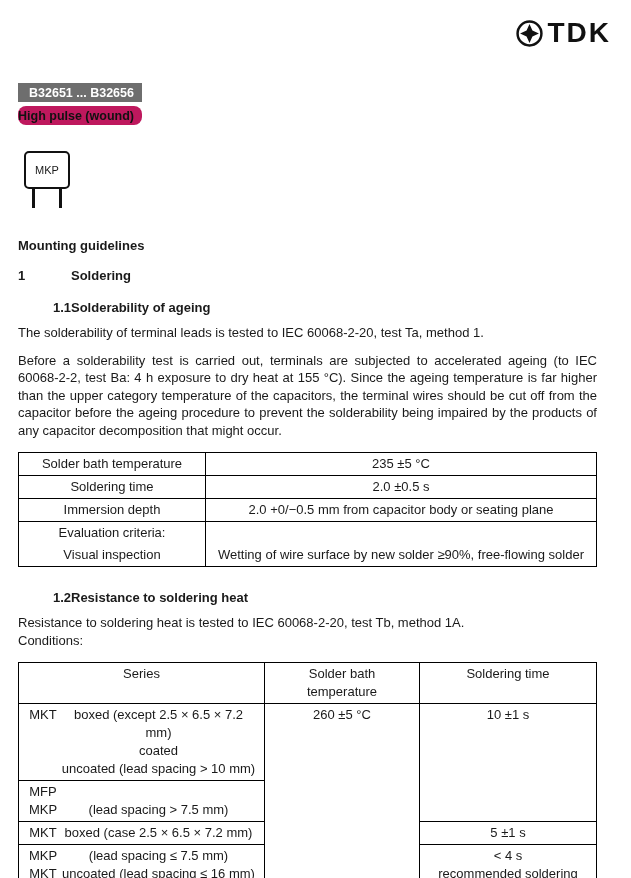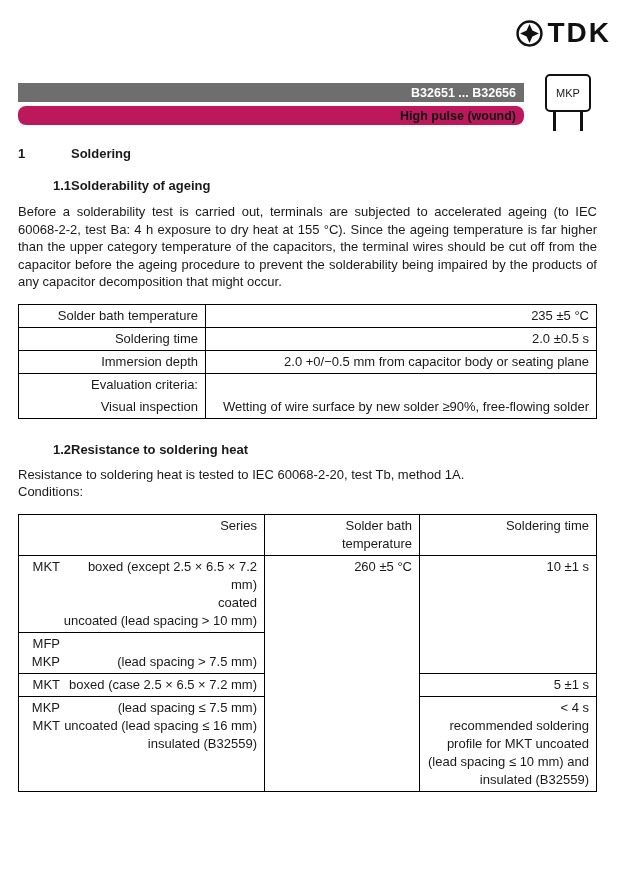--- a/index.html
+++ b/index.html
@@ -10,21 +10,21 @@
     padding: 16px 34px 0 18px; position: relative; overflow: hidden;
   }
 
   
   .logo-row { display: flex; justify-content: flex-end; align-items: center; height: 34px; margin-right: -14px; }
   .logo { display: flex; align-items: center; gap: 4px; }
   .logo-symbol { width: 27px; height: 27px; display: inline-block; }
   .logo-text { font-size: 28px; font-weight: bold; letter-spacing: 2px; color: #111; line-height: 1; }
 
   
-  .header-block { display: flex; gap: 15px; margin-top: 24px; align-items: flex-start; }
+  .header-block { display: flex; gap: 26px; margin-top: 24px; align-items: flex-start; flex-direction: column; }
   .bars { flex: 1; display: flex; flex-direction: column; gap: 4px; padding-top: 9px; }
   .bar { height: 19px; display: flex; align-items: center; justify-content: flex-end;
          padding-right: 8px; font-size: 12.5px; font-weight: bold; }
   .bar-dark  { background: #6e6e6e; color: #ffffff; }
   .bar-light { background: #be185d; color: #111111; border-radius: 8px; }
   .cap-icon { width: 58px; }
   .cap-box { width: 46px; height: 38px; border: 2px solid #111; border-radius: 5px;
              display: flex; align-items: center; justify-content: center;
              font-size: 11px; margin: 0 auto; background: #fff; }
   .cap-leads { display: flex; justify-content: space-between; width: 30px; margin: 0 auto; height: 19px; }
@@ -36,21 +36,21 @@
   .sec-1   { margin-top: 15px; }
   .sec-sub { margin-top: 17px; text-align: right; }
   .sec-num { width: 53px; flex: 0 0 53px; }
   p { font-size: 13px; line-height: 17.5px; margin: 9px 0 0 0; }
   p.justify { text-align: justify; }
   .cond-line { margin-top: 0; }
 
   
   table { border-collapse: collapse; width: 100%; font-size: 13px; table-layout: fixed; }
   td, th { border: 1px solid #000; padding: 2px 7px; vertical-align: top;
-           text-align: right; font-weight: normal; line-height: 18px; }
+           text-align: center; font-weight: normal; line-height: 18px; }
   .t1 { margin-top: 13px; }
   .t1 .c-label { width: 187px; }
   .t1 tr.no-b td { border-bottom: none; }
   .t1 tr.no-t td { border-top: none; }
   .t2 { margin-top: 13px; }
   .t2 .c-series { width: 246px; }
   .t2 .c-temp { width: 155px; }
   .sline { display: flex; }
   .slabel { width: 34px; flex: 0 0 34px; }
   .sdesc { flex: 1; }
@@ -85,31 +85,33 @@
       <div class="cap-box">
         <span>MKP</span>
       </div>
       <div class="cap-leads">
         <span class="cap-lead"></span>
         <span class="cap-lead"></span>
       </div>
     </div>
   </div>
 
+  <div class="doc-title">Mounting guidelines</div>
 
   <div class="sec sec-1">
     <span class="sec-num">1</span>
     <span>Soldering</span>
   </div>
 
   <div class="sec sec-sub">
     <span class="sec-num">1.1</span>
     <span>Solderability of ageing</span>
   </div>
 
+  <p>The solderability of terminal leads is tested to IEC 60068-2-20, test Ta, method 1.</p>
   <p class="justify" style="margin-top:10px">Before a solderability test is carried out, terminals are subjected to accelerated ageing (to IEC 60068-2-2, test Ba: 4 h exposure to dry heat at 155 °C). Since the ageing temperature is far higher than the upper category temperature of the capacitors, the terminal wires should be cut off from the capacitor before the ageing procedure to prevent the solderability being impaired by the products of any capacitor decomposition that might occur.</p>
 
   <table class="t1">
     <colgroup>
         <col class="c-label">
         <col>
       </colgroup>
     <tbody>
       <tr>
         <td>Solder bath temperature</td>

